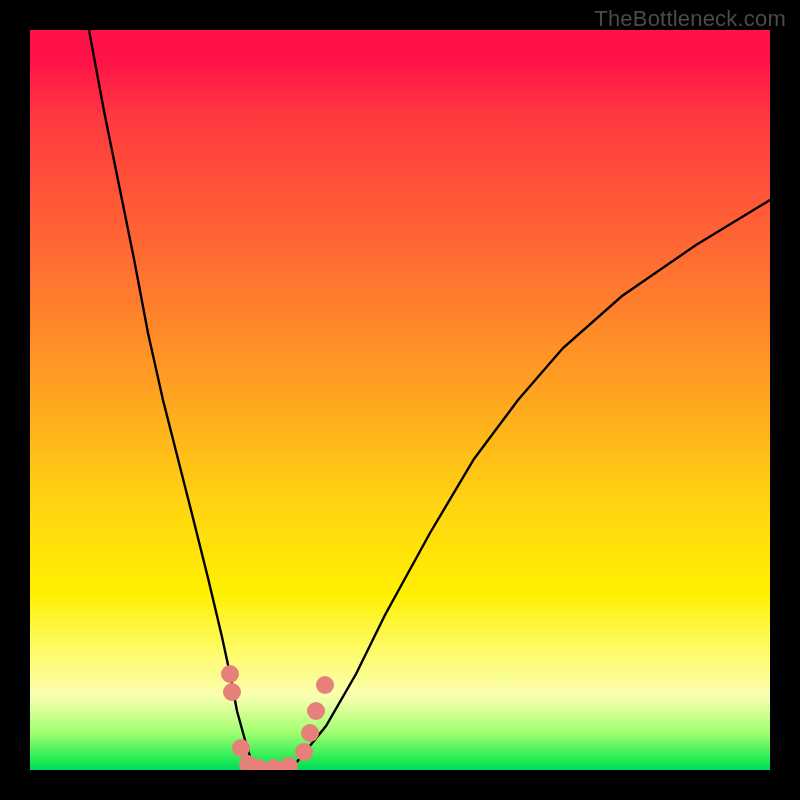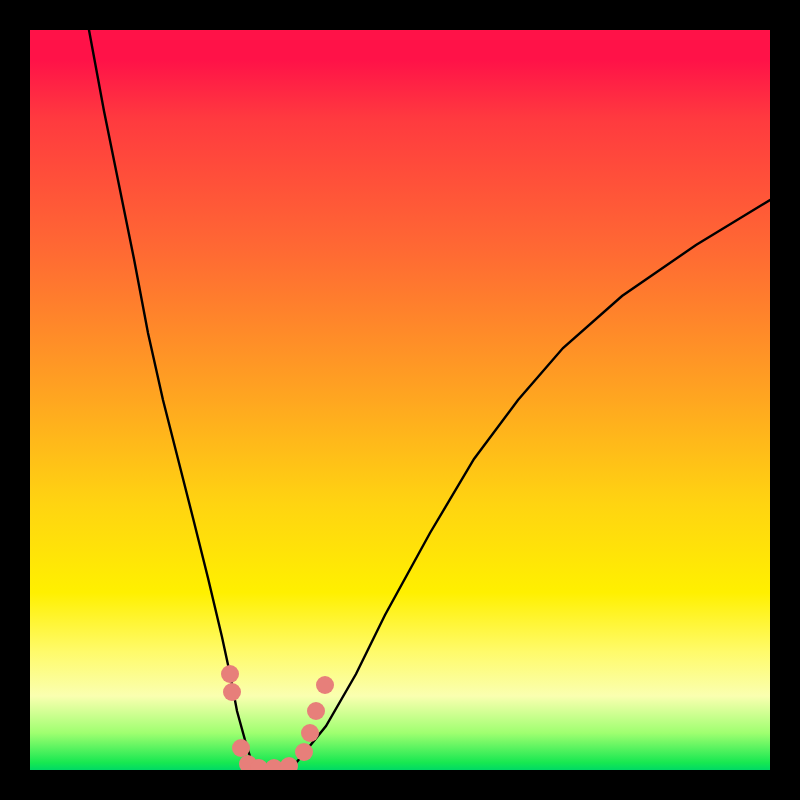--- a/index.html
+++ b/index.html
@@ -107,14 +107,15 @@
         <circle cx="259" cy="736" r="9"></circle>
         <circle cx="274" cy="722" r="9"></circle>
         <circle cx="280" cy="703" r="9"></circle>
         <circle cx="286" cy="681" r="9"></circle>
         <circle cx="295" cy="655" r="9"></circle>
       </g>
     </svg>
 
   </div>
 
+  <div class="watermark">TheBottleneck.com</div>
 
 </div>
 
 </body></html>

